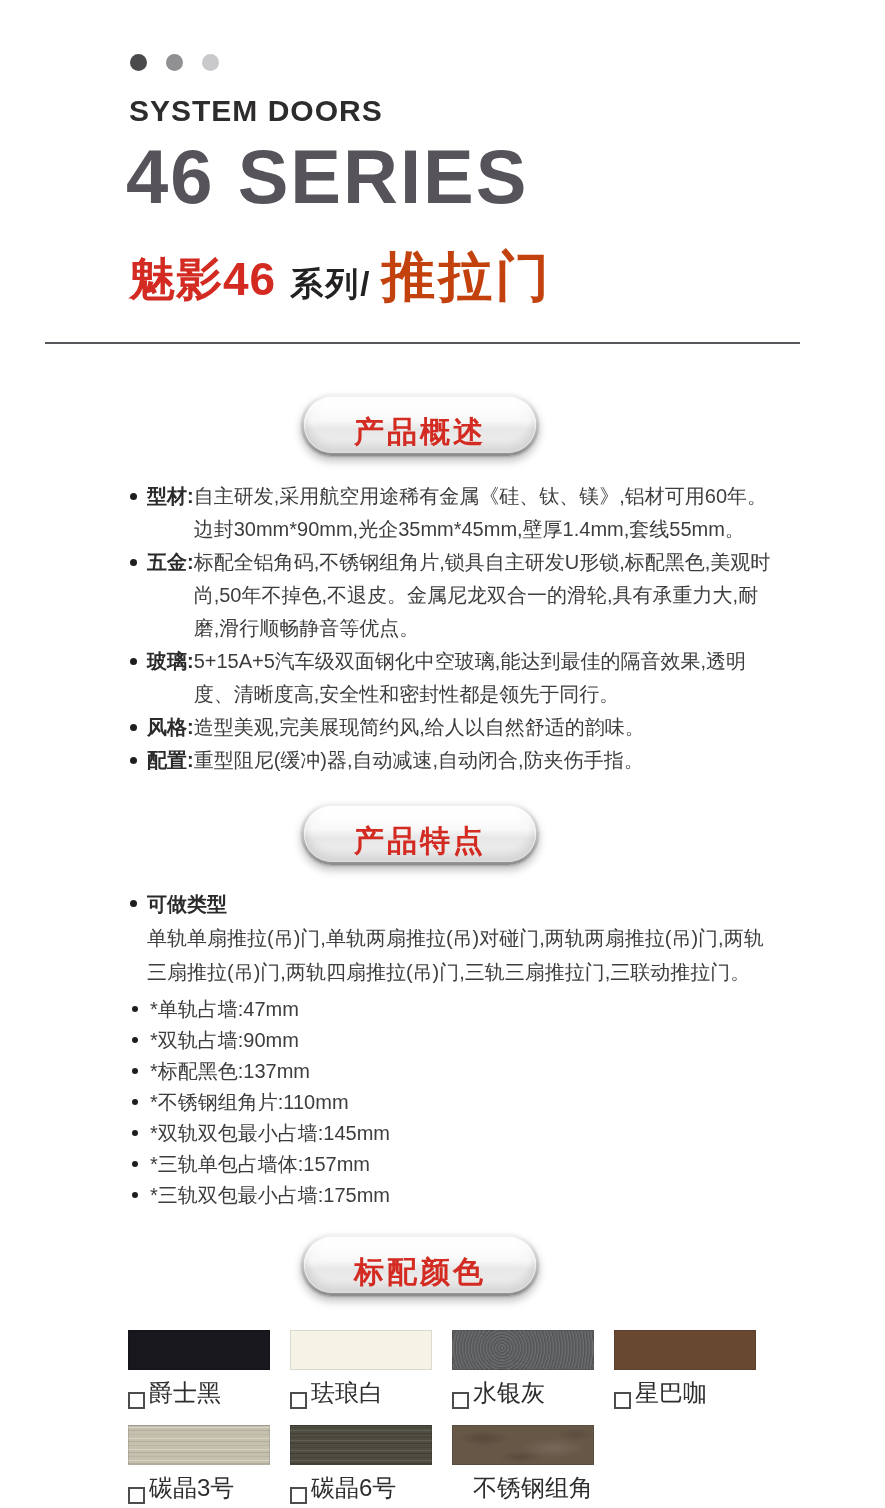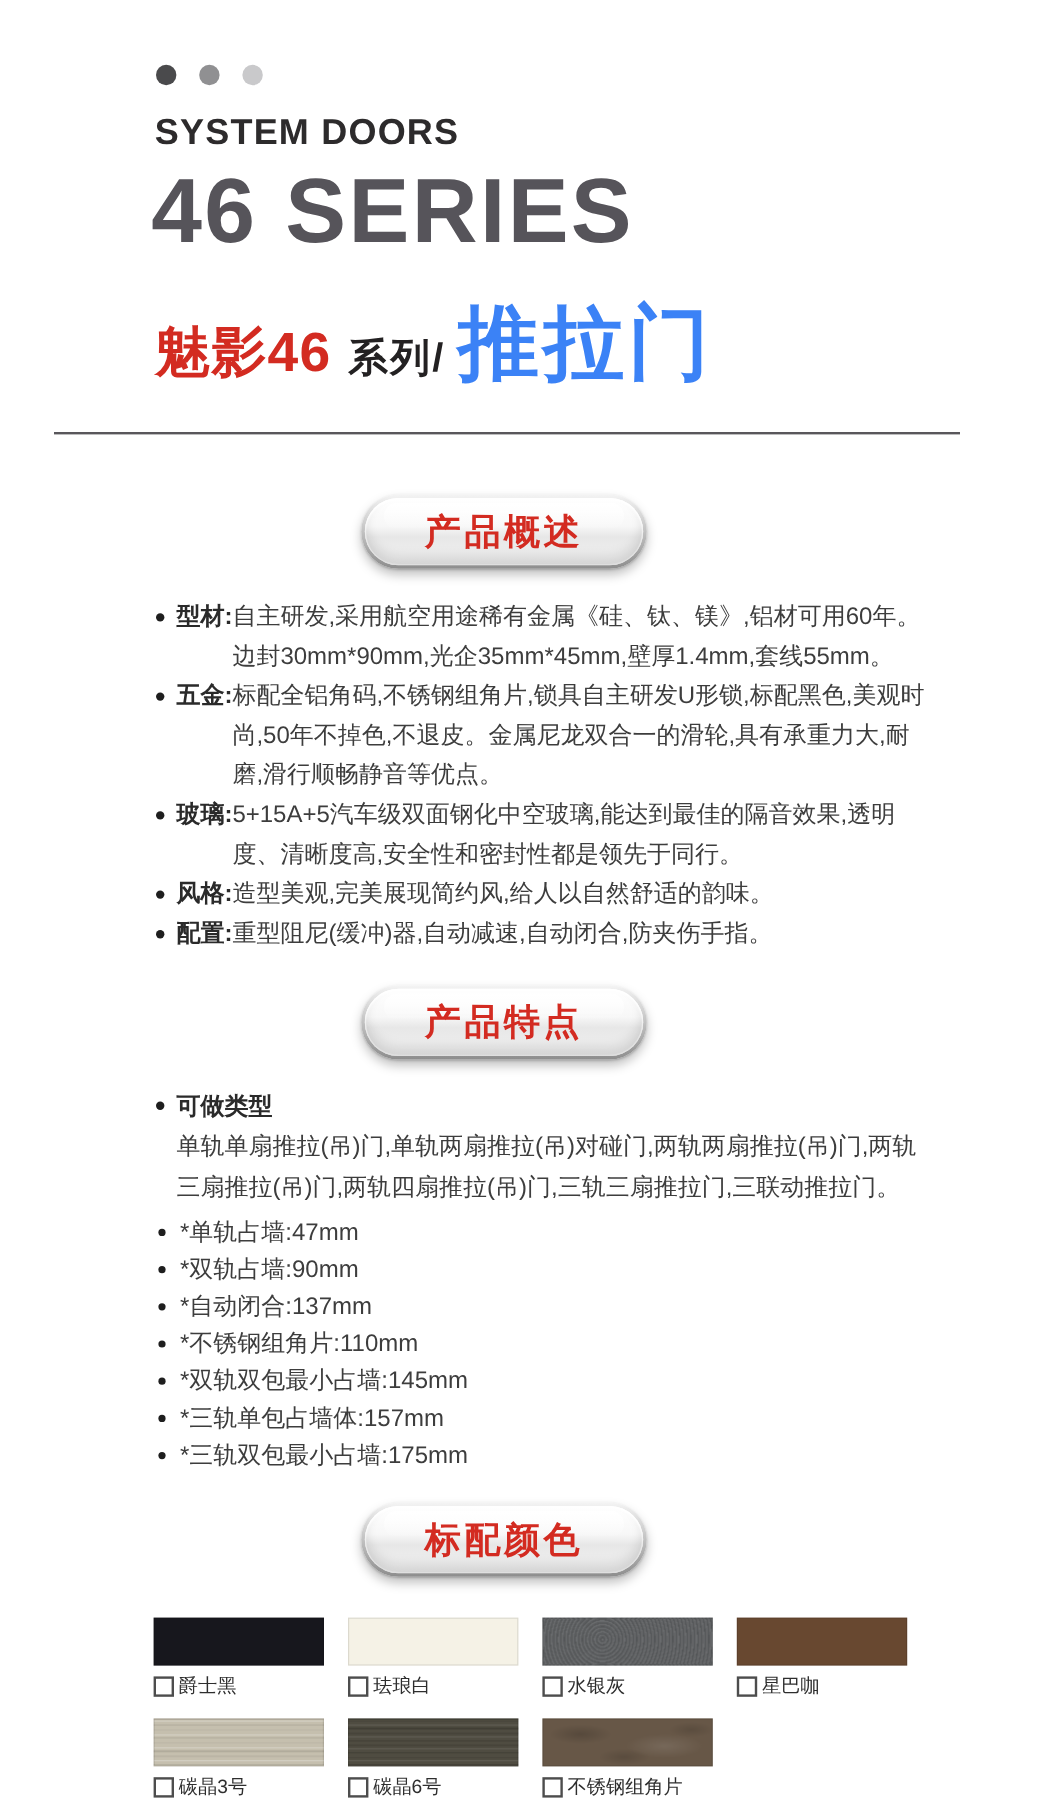--- a/index.html
+++ b/index.html
@@ -18,32 +18,32 @@
   .page{width:840px;height:1508px;padding-top:54px;position:relative;background:#fff;}
 
   
   .dots{display:flex;gap:19px;margin-left:130px;}
   .dot{width:17px;height:17px;border-radius:50%;}
   .eyebrow{margin:22px 0 0 129px;font-size:30px;font-weight:700;letter-spacing:1px;color:var(--ink);line-height:36px;}
   .big-title{margin:10px 0 0 126px;font-size:76px;font-weight:700;letter-spacing:2px;color:var(--title-gray);line-height:76px;}
   .subtitle{display:flex;align-items:baseline;margin:26px 0 0 129px;}
   .series-name{font-size:46px;font-weight:700;color:var(--accent);letter-spacing:1px;}
   .series-suffix{font-size:33px;font-weight:700;color:#232122;margin-left:14px;letter-spacing:2px;}
-  .product-name{font-size:68px;font-weight:900;color:#3b82f6;margin-left:10px;letter-spacing:3px;}
+  .product-name{font-size:54px;font-weight:900;color:#c2410c;margin-left:10px;letter-spacing:3px;}
   .divider{height:2px;background:#59575b;margin:28px 40px 0 45px;}
 
   
   .pill{
     width:238px;height:62px;border-radius:31px;margin:0 auto;padding:3px;
     background:linear-gradient(180deg,#f4f4f4 0%,#cccccc 40%,#8d8d8d 100%);
     box-shadow:0 5px 9px rgba(0,0,0,.25),0 1px 2px rgba(0,0,0,.2);
   }
   .pill-inner{
     height:100%;border-radius:28px;position:relative;
-    display:flex;align-items:center;justify-content:center;
+    display:flex;align-items:flex-end;justify-content:center;
     background:linear-gradient(180deg,#ffffff 0%,#f7f7f7 42%,#e7e7e7 58%,#f3f3f3 100%);
     box-shadow:inset 0 2px 2px rgba(255,255,255,.95), inset 0 -7px 10px rgba(0,0,0,.13), inset 0 0 0 1px rgba(255,255,255,.8);
   }
   .pill-inner::before{
     content:"";position:absolute;left:16px;right:16px;top:4px;height:22px;border-radius:14px;
     background:linear-gradient(180deg,rgba(255,255,255,1),rgba(255,255,255,0));
   }
   .pill-text{position:relative;font-size:30px;font-weight:800;color:var(--accent);letter-spacing:3px;}
   .pill-overview{margin-top:50px;}
   .pill-features{margin-top:26px;}
@@ -62,21 +62,21 @@
   .ft-type-col{flex:1;}
   .ft-type-label{font-size:20px;font-weight:700;color:#2a2a2a;line-height:34px;}
   .ft-type-text{font-size:20px;line-height:34px;color:var(--body);}
   .spec-list{margin-top:8px;}
   .spec-item{display:flex;align-items:center;margin-top:9px;font-size:20px;line-height:22px;color:var(--body);}
   .spec-item .bullet{margin:0 12px 0 2px;width:6px;height:6px;}
 
   
   .swatch-grid{margin:34px 0 0 128px;display:grid;grid-template-columns:repeat(4,162px);row-gap:16px;}
   .swatch{width:142px;height:40px;border:1px solid rgba(0,0,0,.10);}
-  .swatch-label{margin-top:7px;display:flex;align-items:center;font-size:16px;color:#2e2e2e;}
+  .swatch-label{margin-top:7px;display:flex;align-items:flex-end;font-size:24px;color:#2e2e2e;}
   .cb{width:17px;height:17px;border:2px solid #4d4d4d;margin-right:4px;flex:none;background:#fff;}
 
   
   .tx-metallic{background-image:repeating-radial-gradient(circle at 35% 45%,rgba(255,255,255,.07) 0 1px,rgba(0,0,0,.10) 1px 2px,transparent 2px 3px);}
   .tx-wood-light{background-image:repeating-linear-gradient(0deg,rgba(0,0,0,.10) 0 1px,rgba(255,255,255,0) 1px 3px,rgba(255,255,255,.30) 3px 4px,rgba(255,255,255,0) 4px 7px,rgba(0,0,0,.05) 7px 8px,rgba(255,255,255,0) 8px 11px);}
   .tx-wood-dark{background-image:repeating-linear-gradient(0deg,rgba(0,0,0,.18) 0 1px,rgba(255,255,255,0) 1px 3px,rgba(255,255,255,.10) 3px 4px,rgba(255,255,255,0) 4px 6px,rgba(0,0,0,.10) 6px 7px,rgba(255,255,255,0) 7px 10px);}
   .tx-wood-mottled{background-image:
     radial-gradient(ellipse 42px 13px at 22% 32%,rgba(0,0,0,.16),transparent 62%),
     radial-gradient(ellipse 52px 16px at 72% 58%,rgba(255,255,255,.10),transparent 62%),
     radial-gradient(ellipse 34px 11px at 48% 82%,rgba(0,0,0,.13),transparent 62%),
@@ -153,21 +153,21 @@
       <div class="spec-item">
         <span class="bullet"></span>
         <span>*单轨占墙:47mm</span>
       </div>
       <div class="spec-item">
         <span class="bullet"></span>
         <span>*双轨占墙:90mm</span>
       </div>
       <div class="spec-item">
         <span class="bullet"></span>
-        <span>*自动闭合:137mm</span>
+        <span>*标配黑色:137mm</span>
       </div>
       <div class="spec-item">
         <span class="bullet"></span>
         <span>*不锈钢组角片:110mm</span>
       </div>
       <div class="spec-item">
         <span class="bullet"></span>
         <span>*双轨双包最小占墙:145mm</span>
       </div>
       <div class="spec-item">

